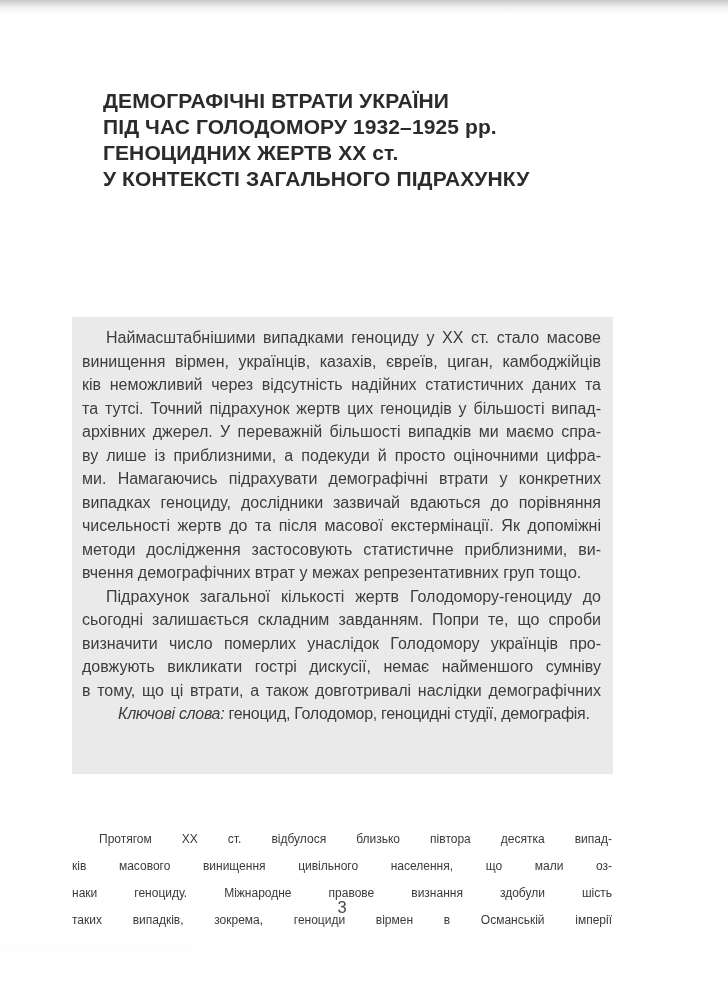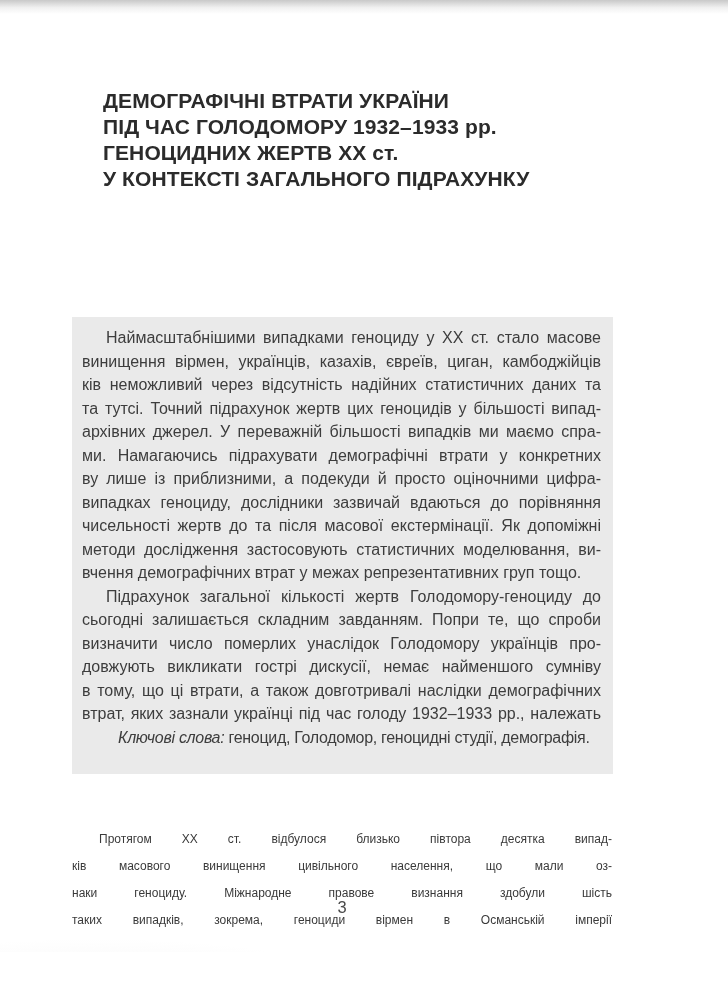--- a/index.html
+++ b/index.html
@@ -61,46 +61,45 @@
 </head>
 <body>
 
 <div class="page">
 
   <div class="scan-shade-top"></div>
   <div class="scan-shade-bottom"></div>
 
   <div class="title">
       <div class="tline">ДЕМОГРАФІЧНІ ВТРАТИ УКРАЇНИ</div>
-      <div class="tline">ПІД ЧАС ГОЛОДОМОРУ 1932–1933 рр.</div>
+      <div class="tline">ПІД ЧАС ГОЛОДОМОРУ 1932–1925 рр.</div>
       <div class="tline last">ГЕНОЦИДНИХ ЖЕРТВ ХХ ст.</div>
       <div class="tline">У КОНТЕКСТІ ЗАГАЛЬНОГО ПІДРАХУНКУ</div>
     </div>
 
   <div class="abstract-box">
     <div class="para just">
         <div class="tline">Наймасштабнішими випадками геноциду у ХХ ст. стало масове</div>
         <div class="tline">винищення вірмен, українців, казахів, євреїв, циган, камбоджійців</div>
         <div class="tline">ків неможливий через відсутність надійних статистичних даних та</div>
         <div class="tline">та тутсі. Точний підрахунок жертв цих геноцидів у більшості випад-</div>
         <div class="tline">архівних джерел. У переважній більшості випадків ми маємо спра-</div>
+        <div class="tline">ву лише із приблизними, а подекуди й просто оціночними цифра-</div>
         <div class="tline">ми. Намагаючись підрахувати демографічні втрати у конкретних</div>
-        <div class="tline">ву лише із приблизними, а подекуди й просто оціночними цифра-</div>
         <div class="tline">випадках геноциду, дослідники зазвичай вдаються до порівняння</div>
         <div class="tline">чисельності жертв до та після масової екстермінації. Як допоміжні</div>
-        <div class="tline">методи дослідження застосовують статистичних моделювання, ви-</div>
+        <div class="tline">методи дослідження застосовують статистичне приблизними, ви-</div>
         <div class="tline last">вчення демографічних втрат у межах репрезентативних груп тощо.</div>
       </div>
     <div class="para just">
         <div class="tline">Підрахунок загальної кількості жертв Голодомору-геноциду до</div>
         <div class="tline">сьогодні залишається складним завданням. Попри те, що спроби</div>
         <div class="tline">визначити число померлих унаслідок Голодомору українців про-</div>
         <div class="tline">довжують викликати гострі дискусії, немає найменшого сумніву</div>
         <div class="tline">в тому, що ці втрати, а також довготривалі наслідки демографічних</div>
-        <div class="tline">втрат, яких зазнали українці під час голоду 1932–1933 рр., належать</div>
       </div>
     <div class="keywords">
       <span class="kw-label">Ключові слова:</span><span> геноцид, Голодомор, геноцидні студії, демографія.</span>
     </div>
   </div>
 
   <div class="body-text just just-all">
       <div class="tline">Протягом ХХ ст. відбулося близько півтора десятка випад-</div>
       <div class="tline">ків масового винищення цивільного населення, що мали оз-</div>
       <div class="tline">наки геноциду. Міжнародне правове визнання здобули шість</div>

